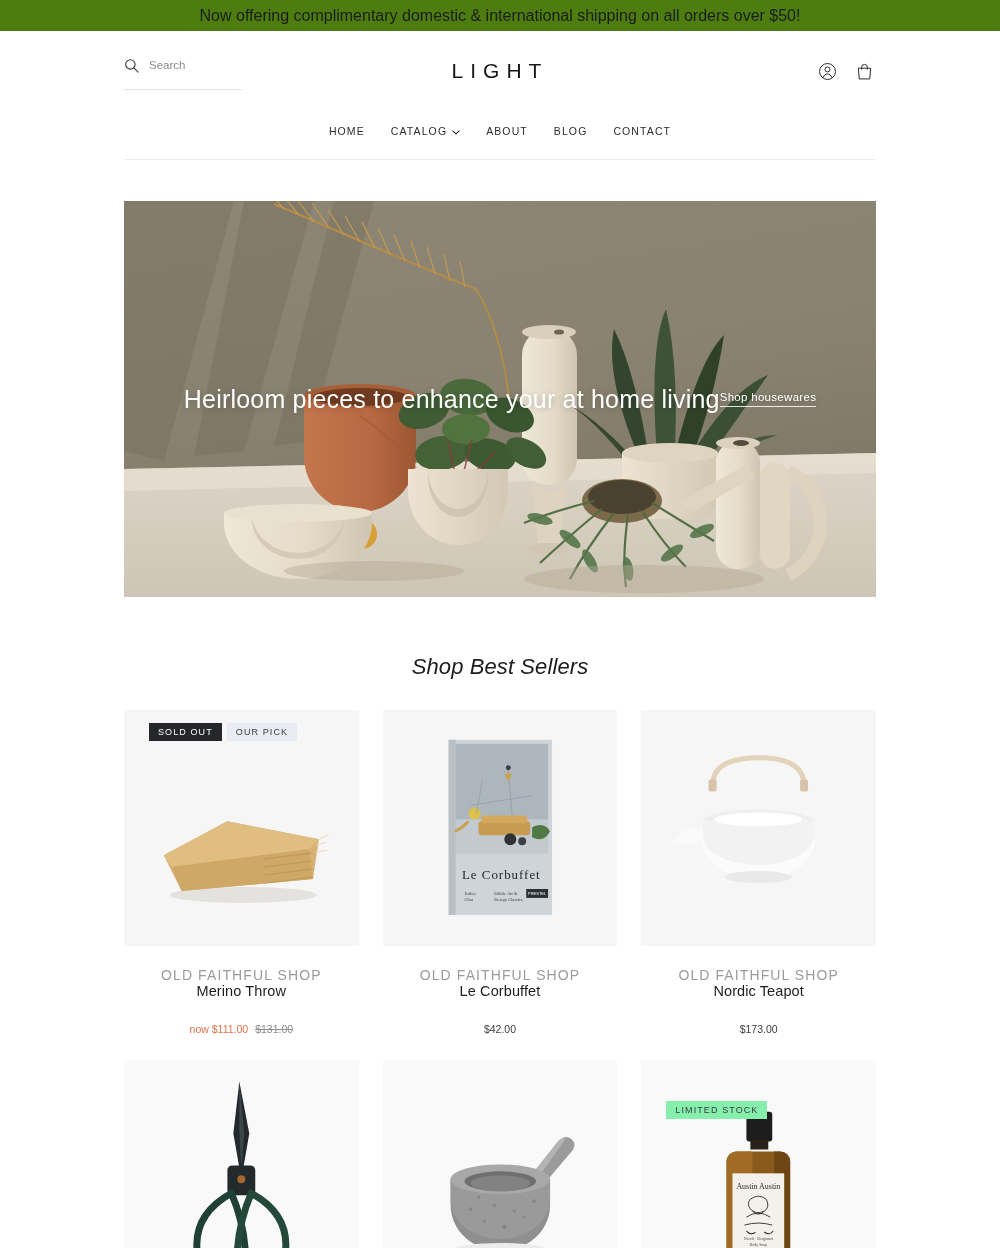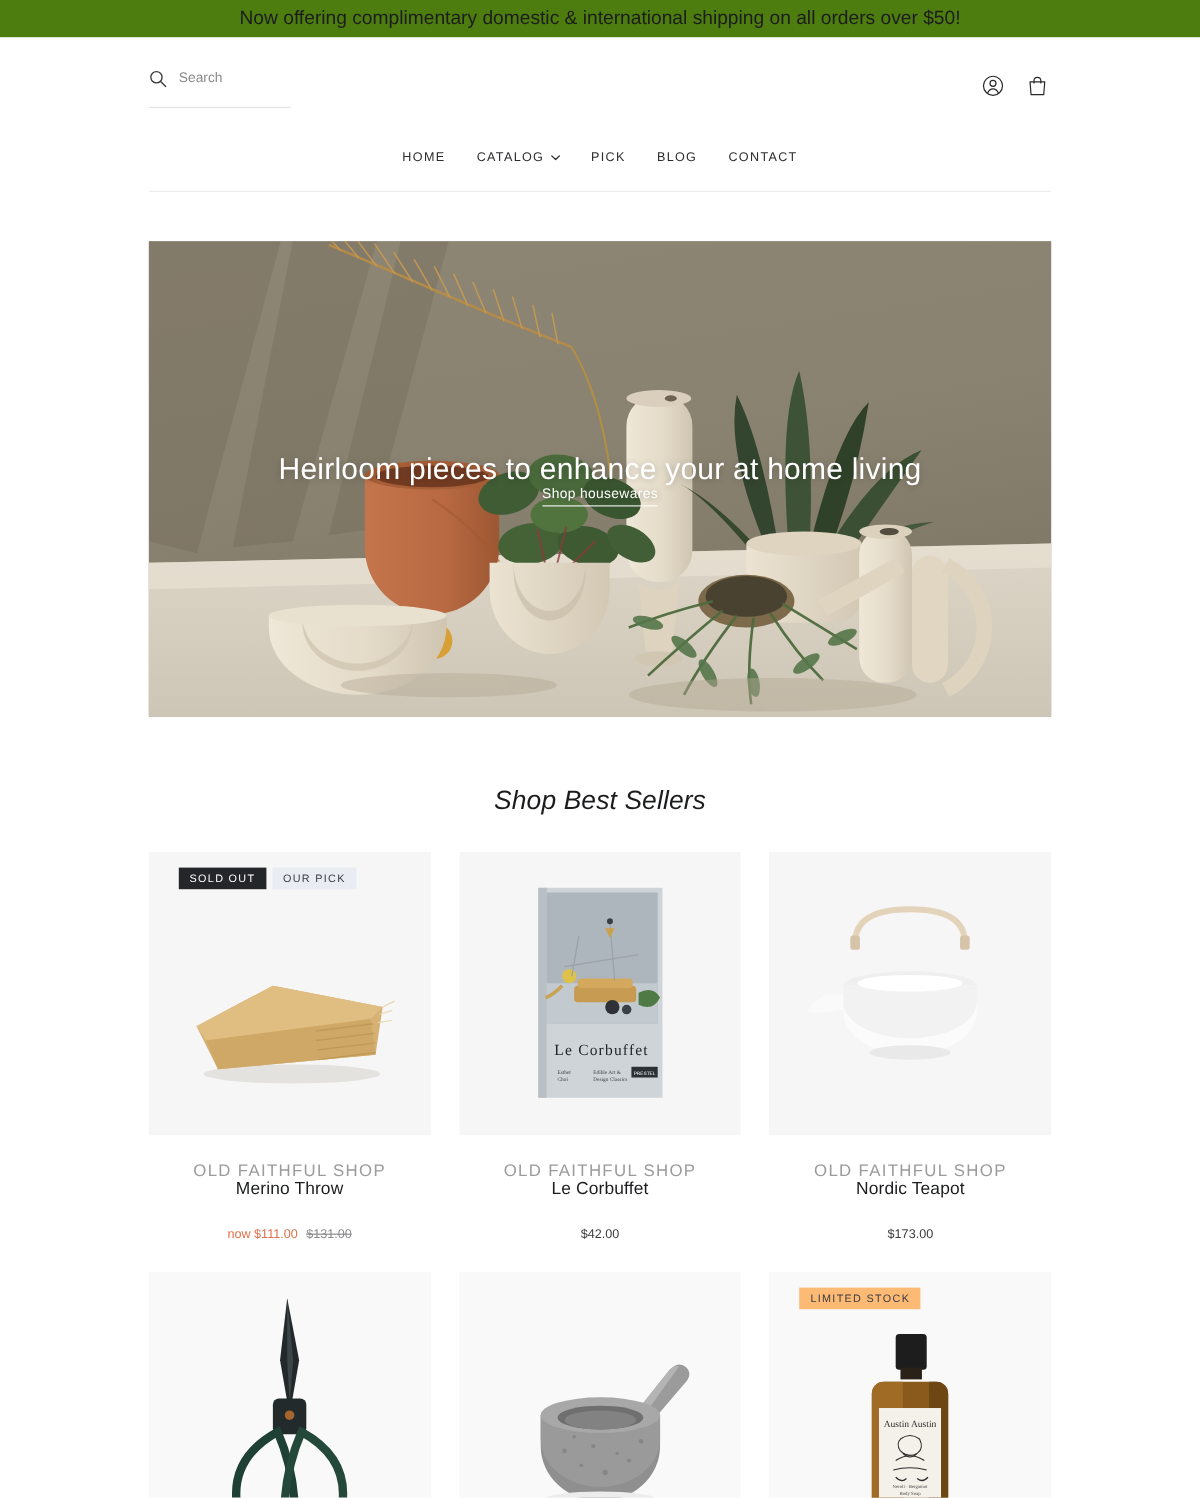--- a/index.html
+++ b/index.html
@@ -108,21 +108,20 @@
     position: relative;
     height: 396px;
     overflow: hidden;
     background: #8c8373;
   }
   .hero-photo { position: absolute; inset: 0; }
 
   .hero-overlay {
     position: absolute; inset: 0;
     display: flex;
-    flex-direction: column;
     align-items: center;
     justify-content: center;
   }
   .hero-title {
     color: #ffffff;
     font-size: 25px;
     font-weight: 400;
     letter-spacing: .2px;
     text-shadow: 0 1px 6px rgba(0,0,0,.22);
   }
@@ -169,21 +168,21 @@
     z-index: 3;
   }
   .badge {
     font-size: 9px;
     letter-spacing: 1.1px;
     padding: 5px 9px 4px;
     line-height: 1;
   }
   .badge--soldout { background: #24262a; color: #ffffff; }
   .badge--pick    { background: #e9ecf2; color: #3a3c42; }
-  .badge--limited { background: #fdba74; color: #3a3c42; }
+  .badge--limited { background: #86efac; color: #3a3c42; margin-top: 28px; }
 
   .product-info { text-align: center; padding-top: 21px; }
   .product-vendor {
     font-size: 14px;
     letter-spacing: 1.1px;
     color: #9b9b9b;
   }
   .product-title {
     font-size: 14.5px;
     color: #1c1d1f;
@@ -215,20 +214,23 @@
   <div class="search-wrap">
     <span class="search-icon">
       <svg width="15" height="15" viewBox="0 0 16 16" fill="none" stroke="#3a3b3d" stroke-width="1.2">
         <circle cx="6.8" cy="6.8" r="5"></circle>
         <line x1="10.5" y1="10.5" x2="15" y2="15" stroke-linecap="round"></line>
       </svg>
     </span>
     <input class="search-input" type="text" placeholder="Search" style="">
   </div>
 
+  <div class="logo">
+    <a href="#">LIGHT</a>
+  </div>
 
   <div class="header-actions">
     <button class="icon-btn" aria-label="Account">
       <svg width="19" height="19" viewBox="0 0 22 22" fill="none" stroke="#26282b" stroke-width="1.15">
         <circle cx="11" cy="11" r="9.2"></circle>
         <circle cx="11" cy="8.6" r="2.9"></circle>
         <path d="M5.9 17.8c1.1-2.6 3-3.9 5.1-3.9s4 1.3 5.1 3.9" stroke-linecap="round"></path>
       </svg>
     </button>
     <button class="icon-btn" aria-label="Cart">
@@ -246,21 +248,21 @@
   </a>
   <a class="nav-item" href="#">
     <span>CATALOG</span>
     <span>
       <svg width="8" height="5" viewBox="0 0 8 5" fill="none" stroke="#2b2c2e" stroke-width="1.1">
         <path d="M.8.9 4 3.9 7.2.9" stroke-linecap="round" stroke-linejoin="round"></path>
       </svg>
     </span>
   </a>
   <a class="nav-item" href="#">
-    <span>PICK</span>
+    <span>ABOUT</span>
   </a>
   <a class="nav-item" href="#">
     <span>BLOG</span>
   </a>
   <a class="nav-item" href="#">
     <span>CONTACT</span>
   </a>
 </nav>
 <div class="nav-divider"></div>
 

